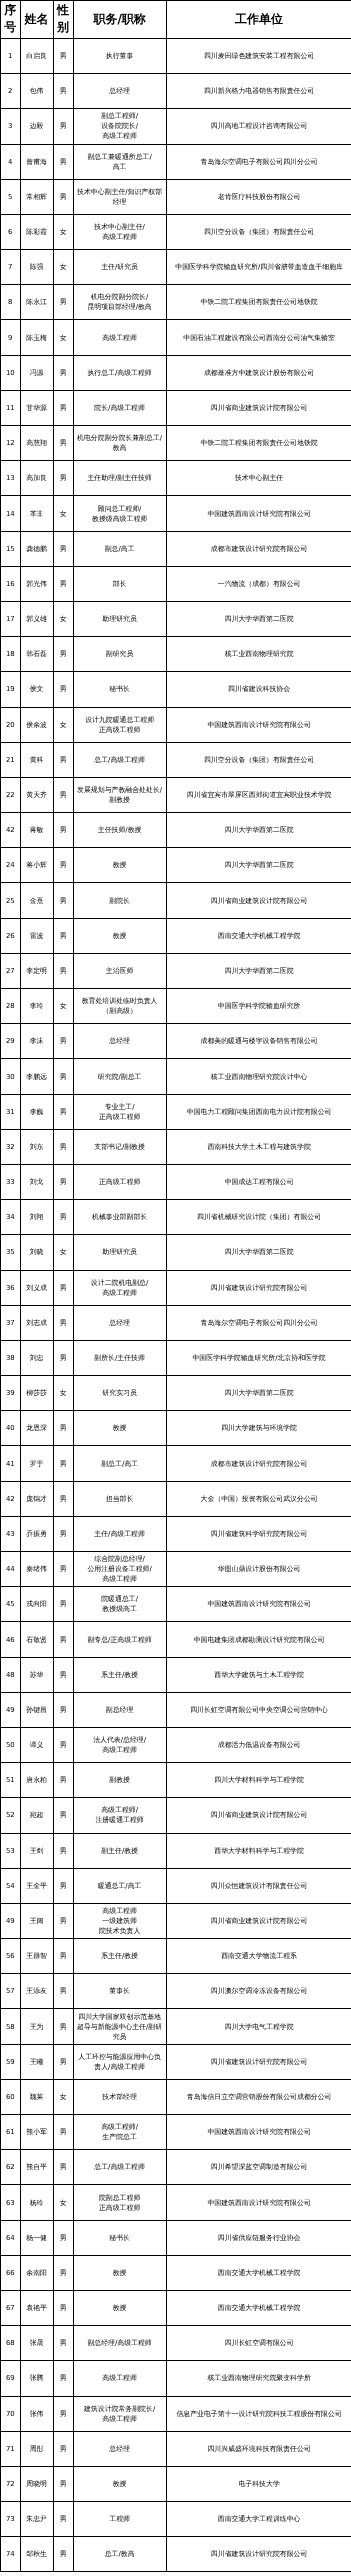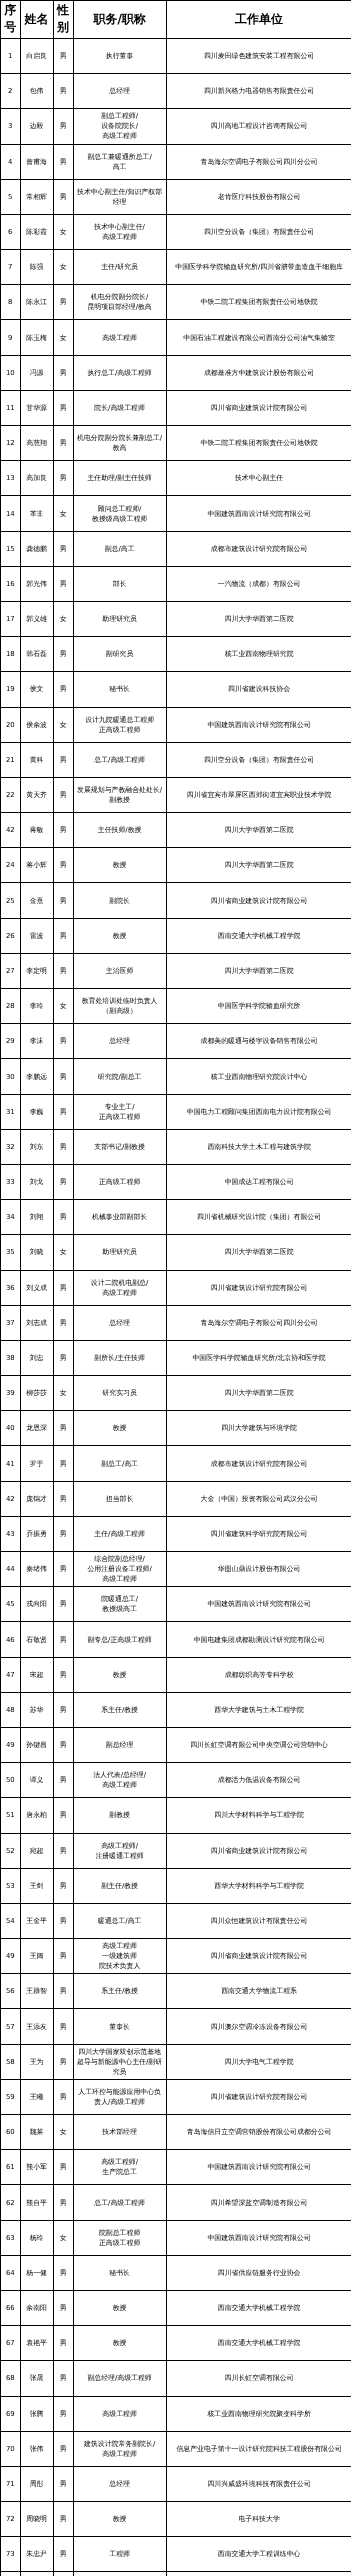--- a/index.html
+++ b/index.html
@@ -393,27 +393,20 @@
         <td>中国建筑西南设计研究院有限公司</td>
       </tr>
       <tr>
         <td>46</td>
         <td>石敬贤</td>
         <td>男</td>
         <td class="cell-title">副专总/正高级工程师</td>
         <td>中国电建集团成都勘测设计研究院有限公司</td>
       </tr>
       <tr>
-        <td>47</td>
-        <td>宋超</td>
-        <td>男</td>
-        <td class="cell-title">教授</td>
-        <td>成都纺织高等专科学校</td>
-      </tr>
-      <tr>
         <td>48</td>
         <td>苏华</td>
         <td>男</td>
         <td class="cell-title">系主任/教授</td>
         <td>西华大学建筑与土木工程学院</td>
       </tr>
       <tr>
         <td>49</td>
         <td>孙键昌</td>
         <td>男</td>

